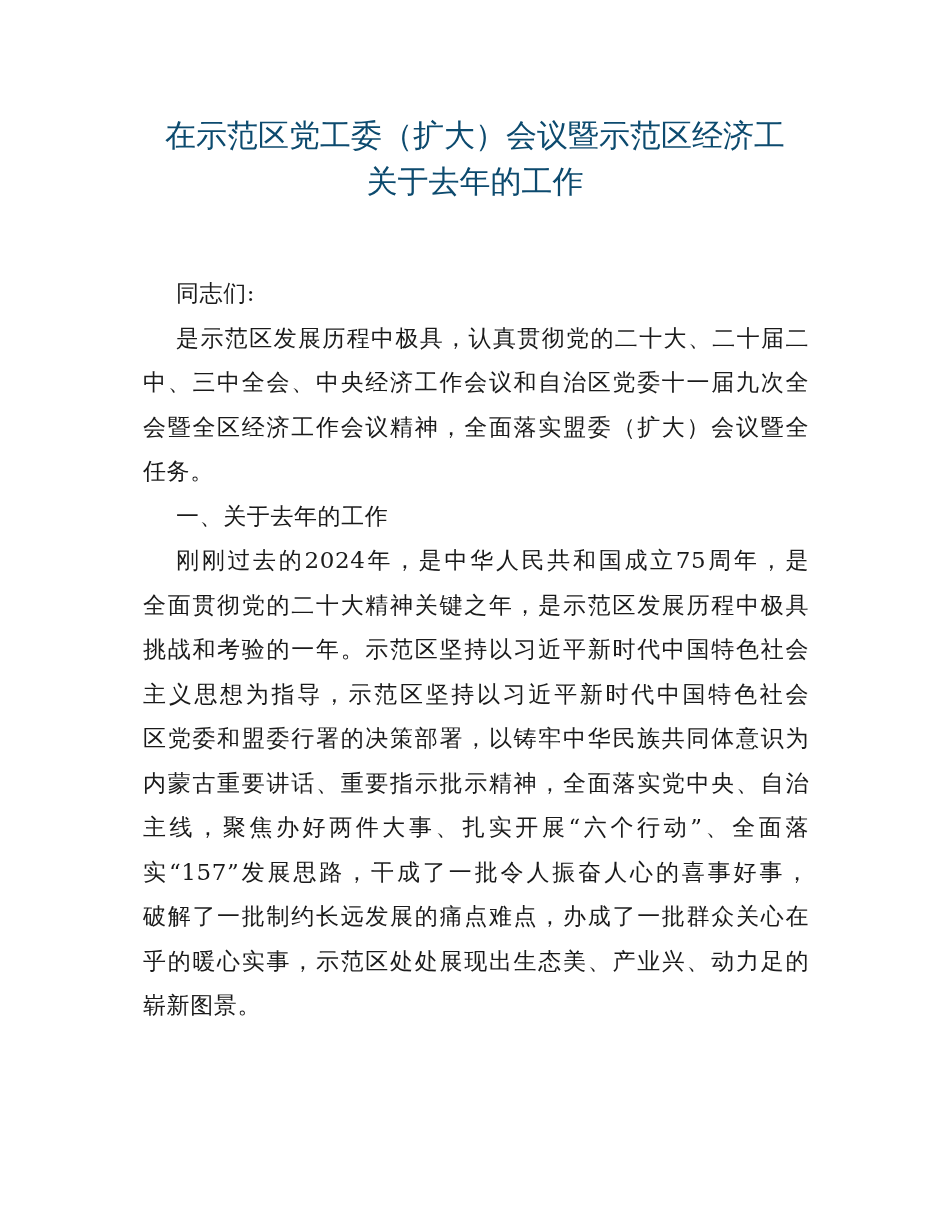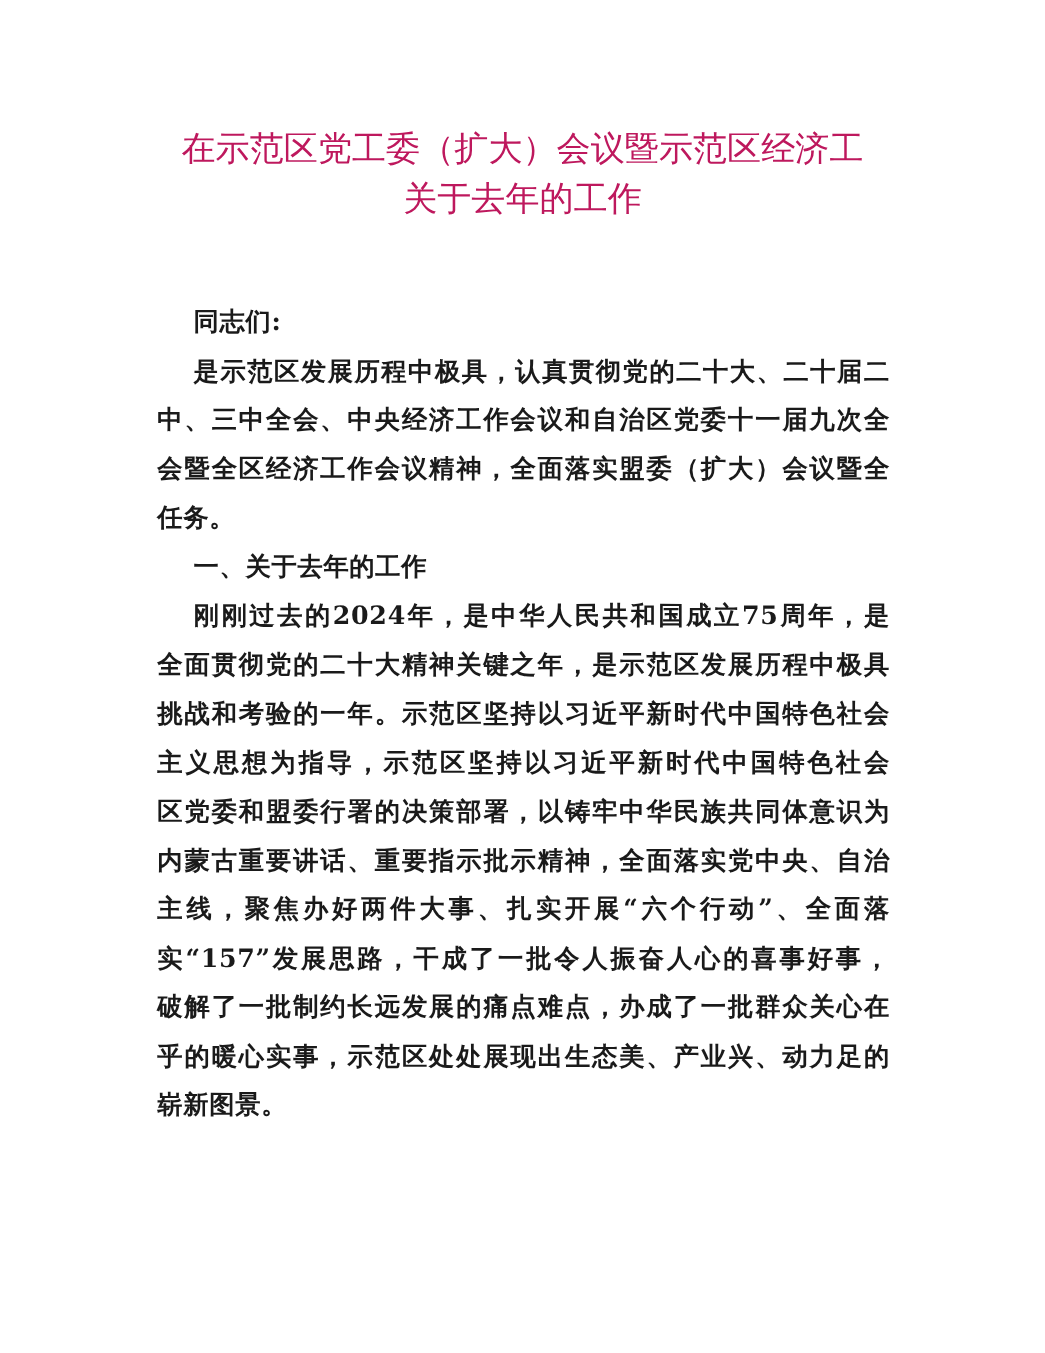--- a/index.html
+++ b/index.html
@@ -25,41 +25,40 @@
     .title {
       position: absolute;
       left: 140px;
       width: 670px;
       top: 112px;
       text-align: center;
       font-family: "DejaVu Sans", "Liberation Sans", sans-serif;
       font-size: 31px;
       line-height: 46px;
       font-weight: normal;
-      color: #be185d;
+      color: #0c4a6e;
       margin: 0;
       letter-spacing: 0px;
     }
     .title .tline {
       display: block;
       white-space: nowrap;
     }
     .body-text {
       position: absolute;
       left: 143px;
       width: 666px;
       top: 271px;
       font-family: "DejaVu Serif", "Liberation Serif", serif;
       font-size: 23px;
       line-height: 44.5px;
       color: #1a1a1a;
       text-align: justify;
       text-justify: inter-character;
       letter-spacing: 0.6px;
-      font-weight: bold;
     }
     .para {
       margin: 0;
       text-indent: 33px;
     }
     .para .line {
       display: block;
       white-space: nowrap;
       text-align-last: justify;
       text-align: justify;

